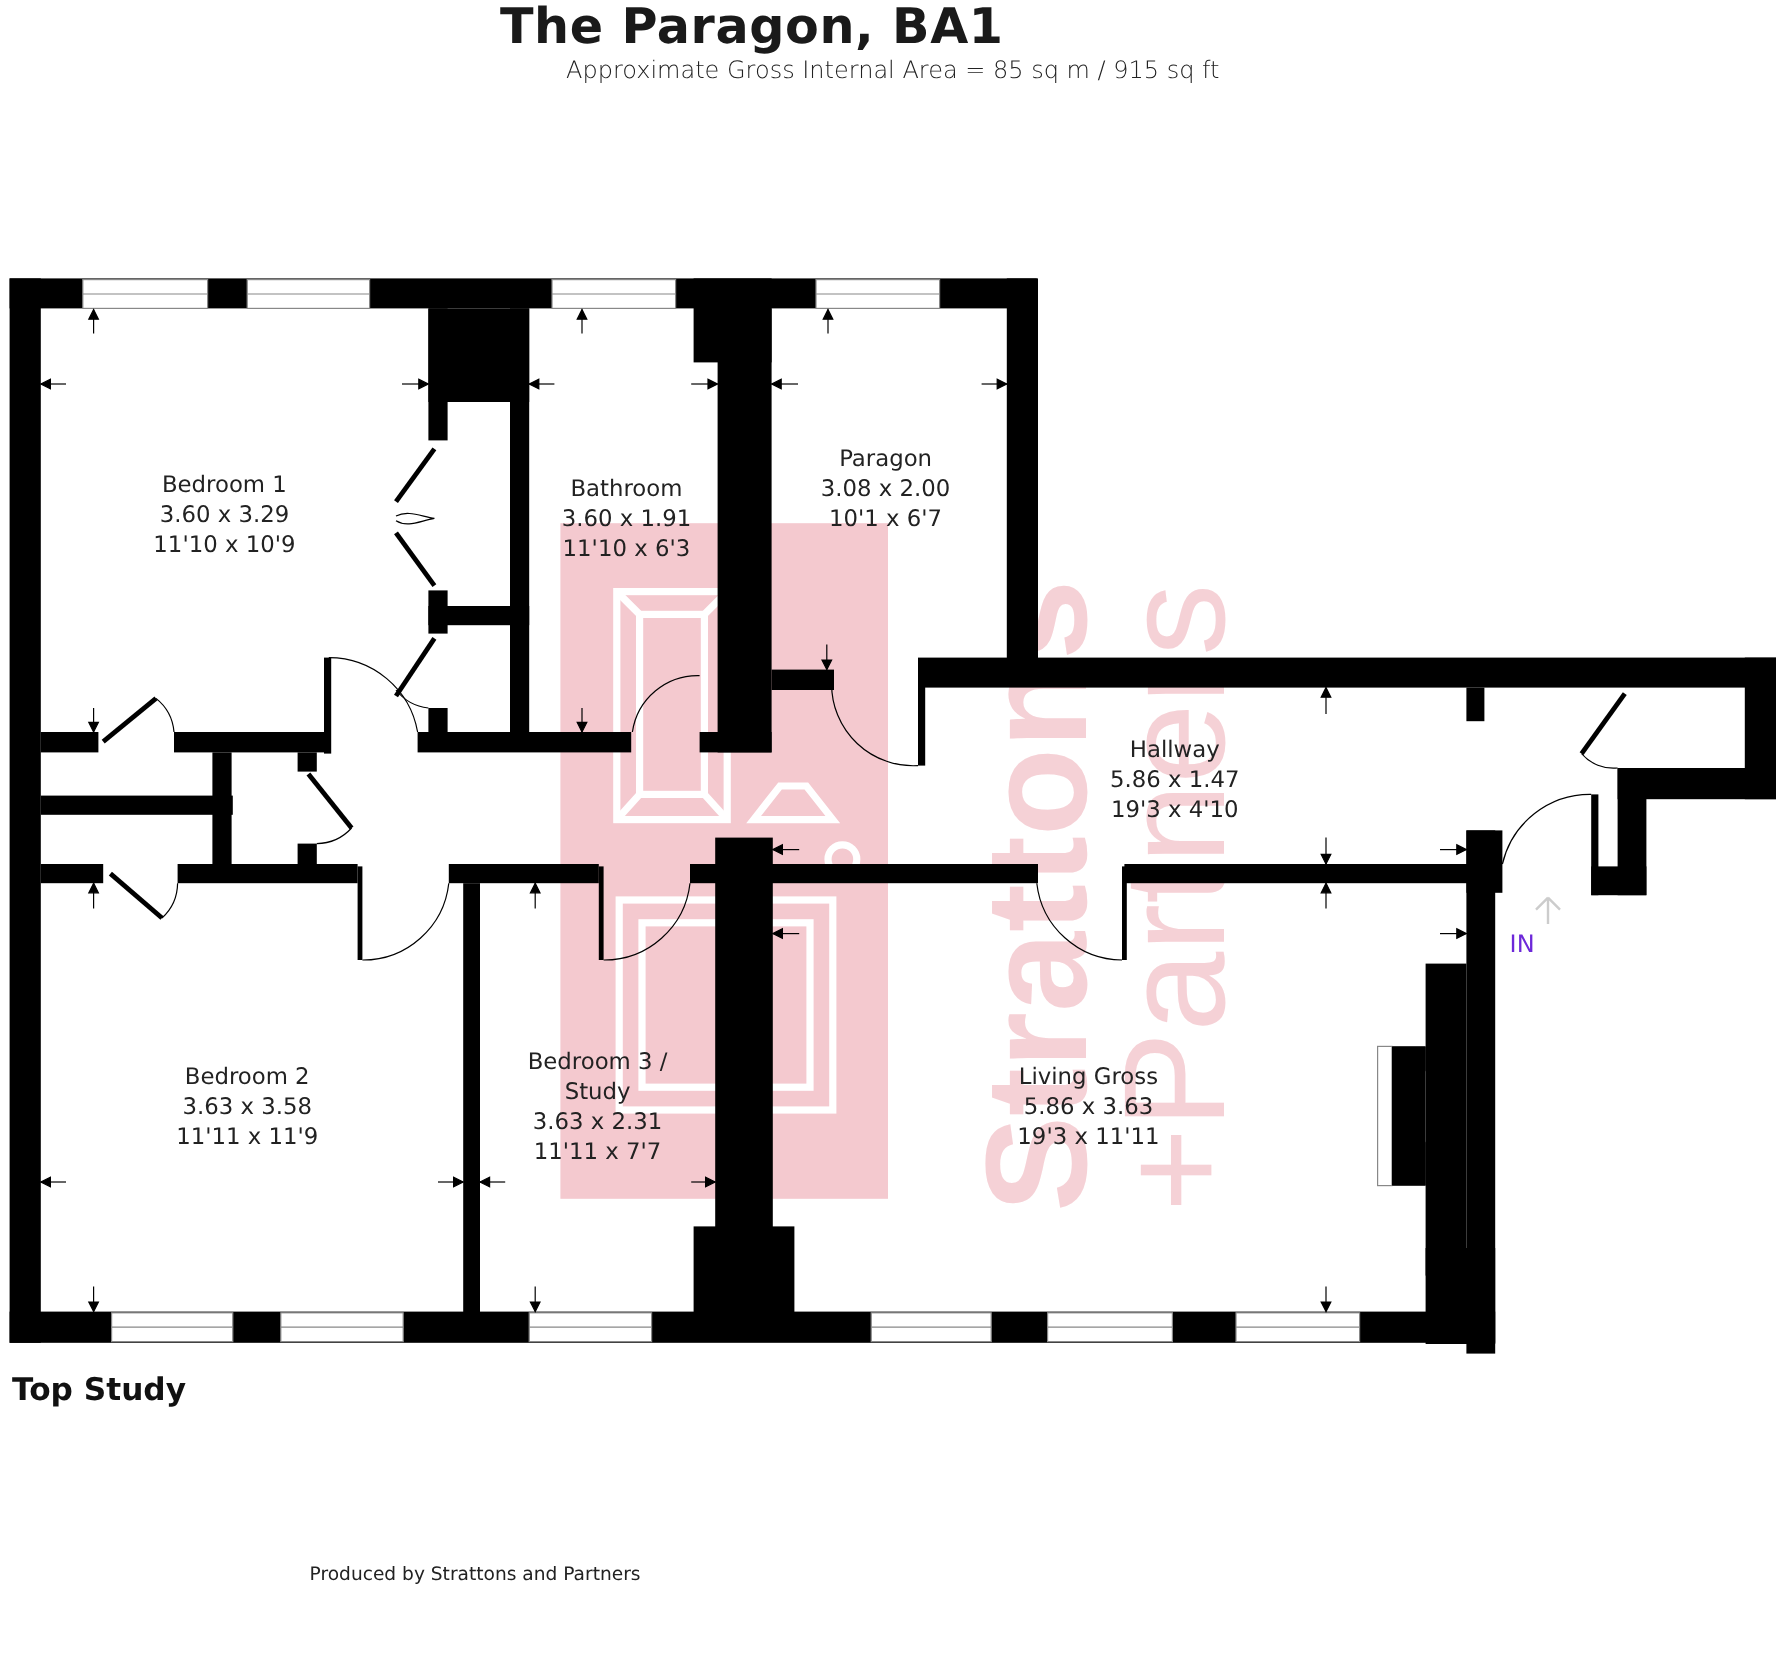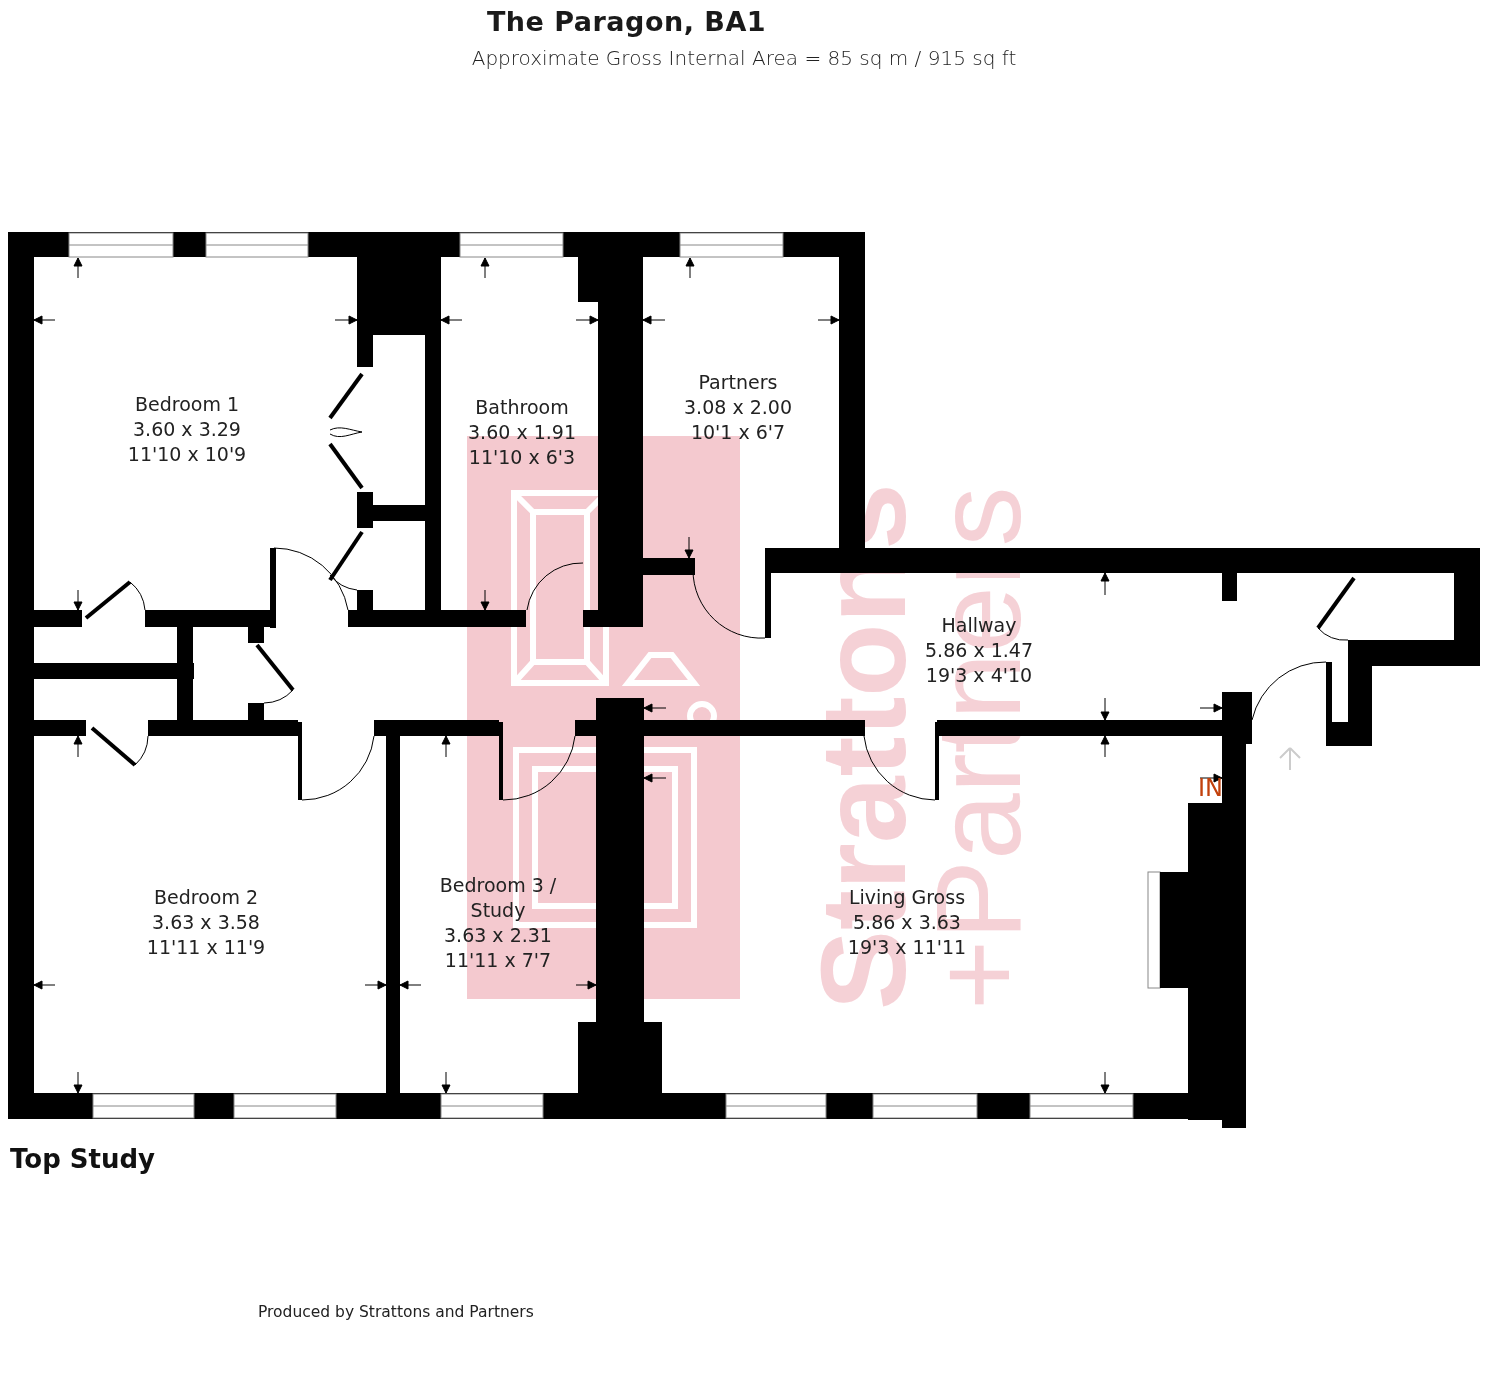--- a/index.html
+++ b/index.html
@@ -1,24 +1,24 @@
 <!DOCTYPE html>
 <html><head>
 <meta charset="utf-8">
 <style>
   html, body { margin: 0; padding: 0; background: #ffffff; }
   body { width: 1488px; height: 1392px; position: relative; overflow: hidden; font-family: "DejaVu Sans", "Liberation Sans", sans-serif; color: #1a1a1a; }
-  .title { position: absolute; left: 0; width: 1253px; top: 0; text-align: center; font-weight: bold; font-size: 27px; letter-spacing: 0.5px; line-height: 44px; }
+  .title { position: absolute; left: 0; width: 1253px; top: 0; text-align: center; font-weight: bold; font-size: 41px; letter-spacing: 0.5px; line-height: 44px; }
   .subtitle { position: absolute; left: 0; width: 1488px; top: 42px; text-align: center; font-size: 20px; font-weight: 300; line-height: 32px; color: #222; }
   svg.plan { position: absolute; left: 0; top: 0; }
   .floor-label { position: absolute; left: 10px; top: 1144px; font-size: 26px; font-weight: bold; color: #111; }
   .disclaimer { position: absolute; left: 258px; top: 1302px; font-size: 15.5px; line-height: 21px; color: #222; }
   .disclaimer div { white-space: nowrap; }
   .room-label { position: absolute; text-align: center; font-size: 19px; line-height: 25px; color: #222; transform: translateX(-50%); white-space: nowrap; }
-  .in-label { position: absolute; left: 1198px; top: 774px; font-size: 24px; color: #c2410c; }
+  .in-label { position: absolute; left: 1258px; top: 774px; font-size: 20px; color: #6d28d9; }
 </style>
 </head>
 <body>
 
 <div class="title">The Paragon, BA1</div>
 <div class="subtitle">Approximate Gross Internal Area = 85 sq m / 915 sq ft</div>
 
 <svg class="plan" width="1488" height="1392" viewBox="0 0 1488 1392" xmlns="http://www.w3.org/2000/svg">
 
   <g fill="#f4c9cf">
@@ -216,21 +216,21 @@
   <div>Bedroom 1</div>
   <div>3.60 x 3.29</div>
   <div>11'10 x 10'9</div>
 </div>
 <div class="room-label" style="left:522px; top:395px;">
   <div>Bathroom</div>
   <div>3.60 x 1.91</div>
   <div>11'10 x 6'3</div>
 </div>
 <div class="room-label" style="left:738px; top:370px;">
-  <div>Partners</div>
+  <div>Paragon</div>
   <div>3.08 x 2.00</div>
   <div>10'1 x 6'7</div>
 </div>
 <div class="room-label" style="left:979px; top:613px;">
   <div>Hallway</div>
   <div>5.86 x 1.47</div>
   <div>19'3 x 4'10</div>
 </div>
 <div class="room-label" style="left:206px; top:885px;">
   <div>Bedroom 2</div>

